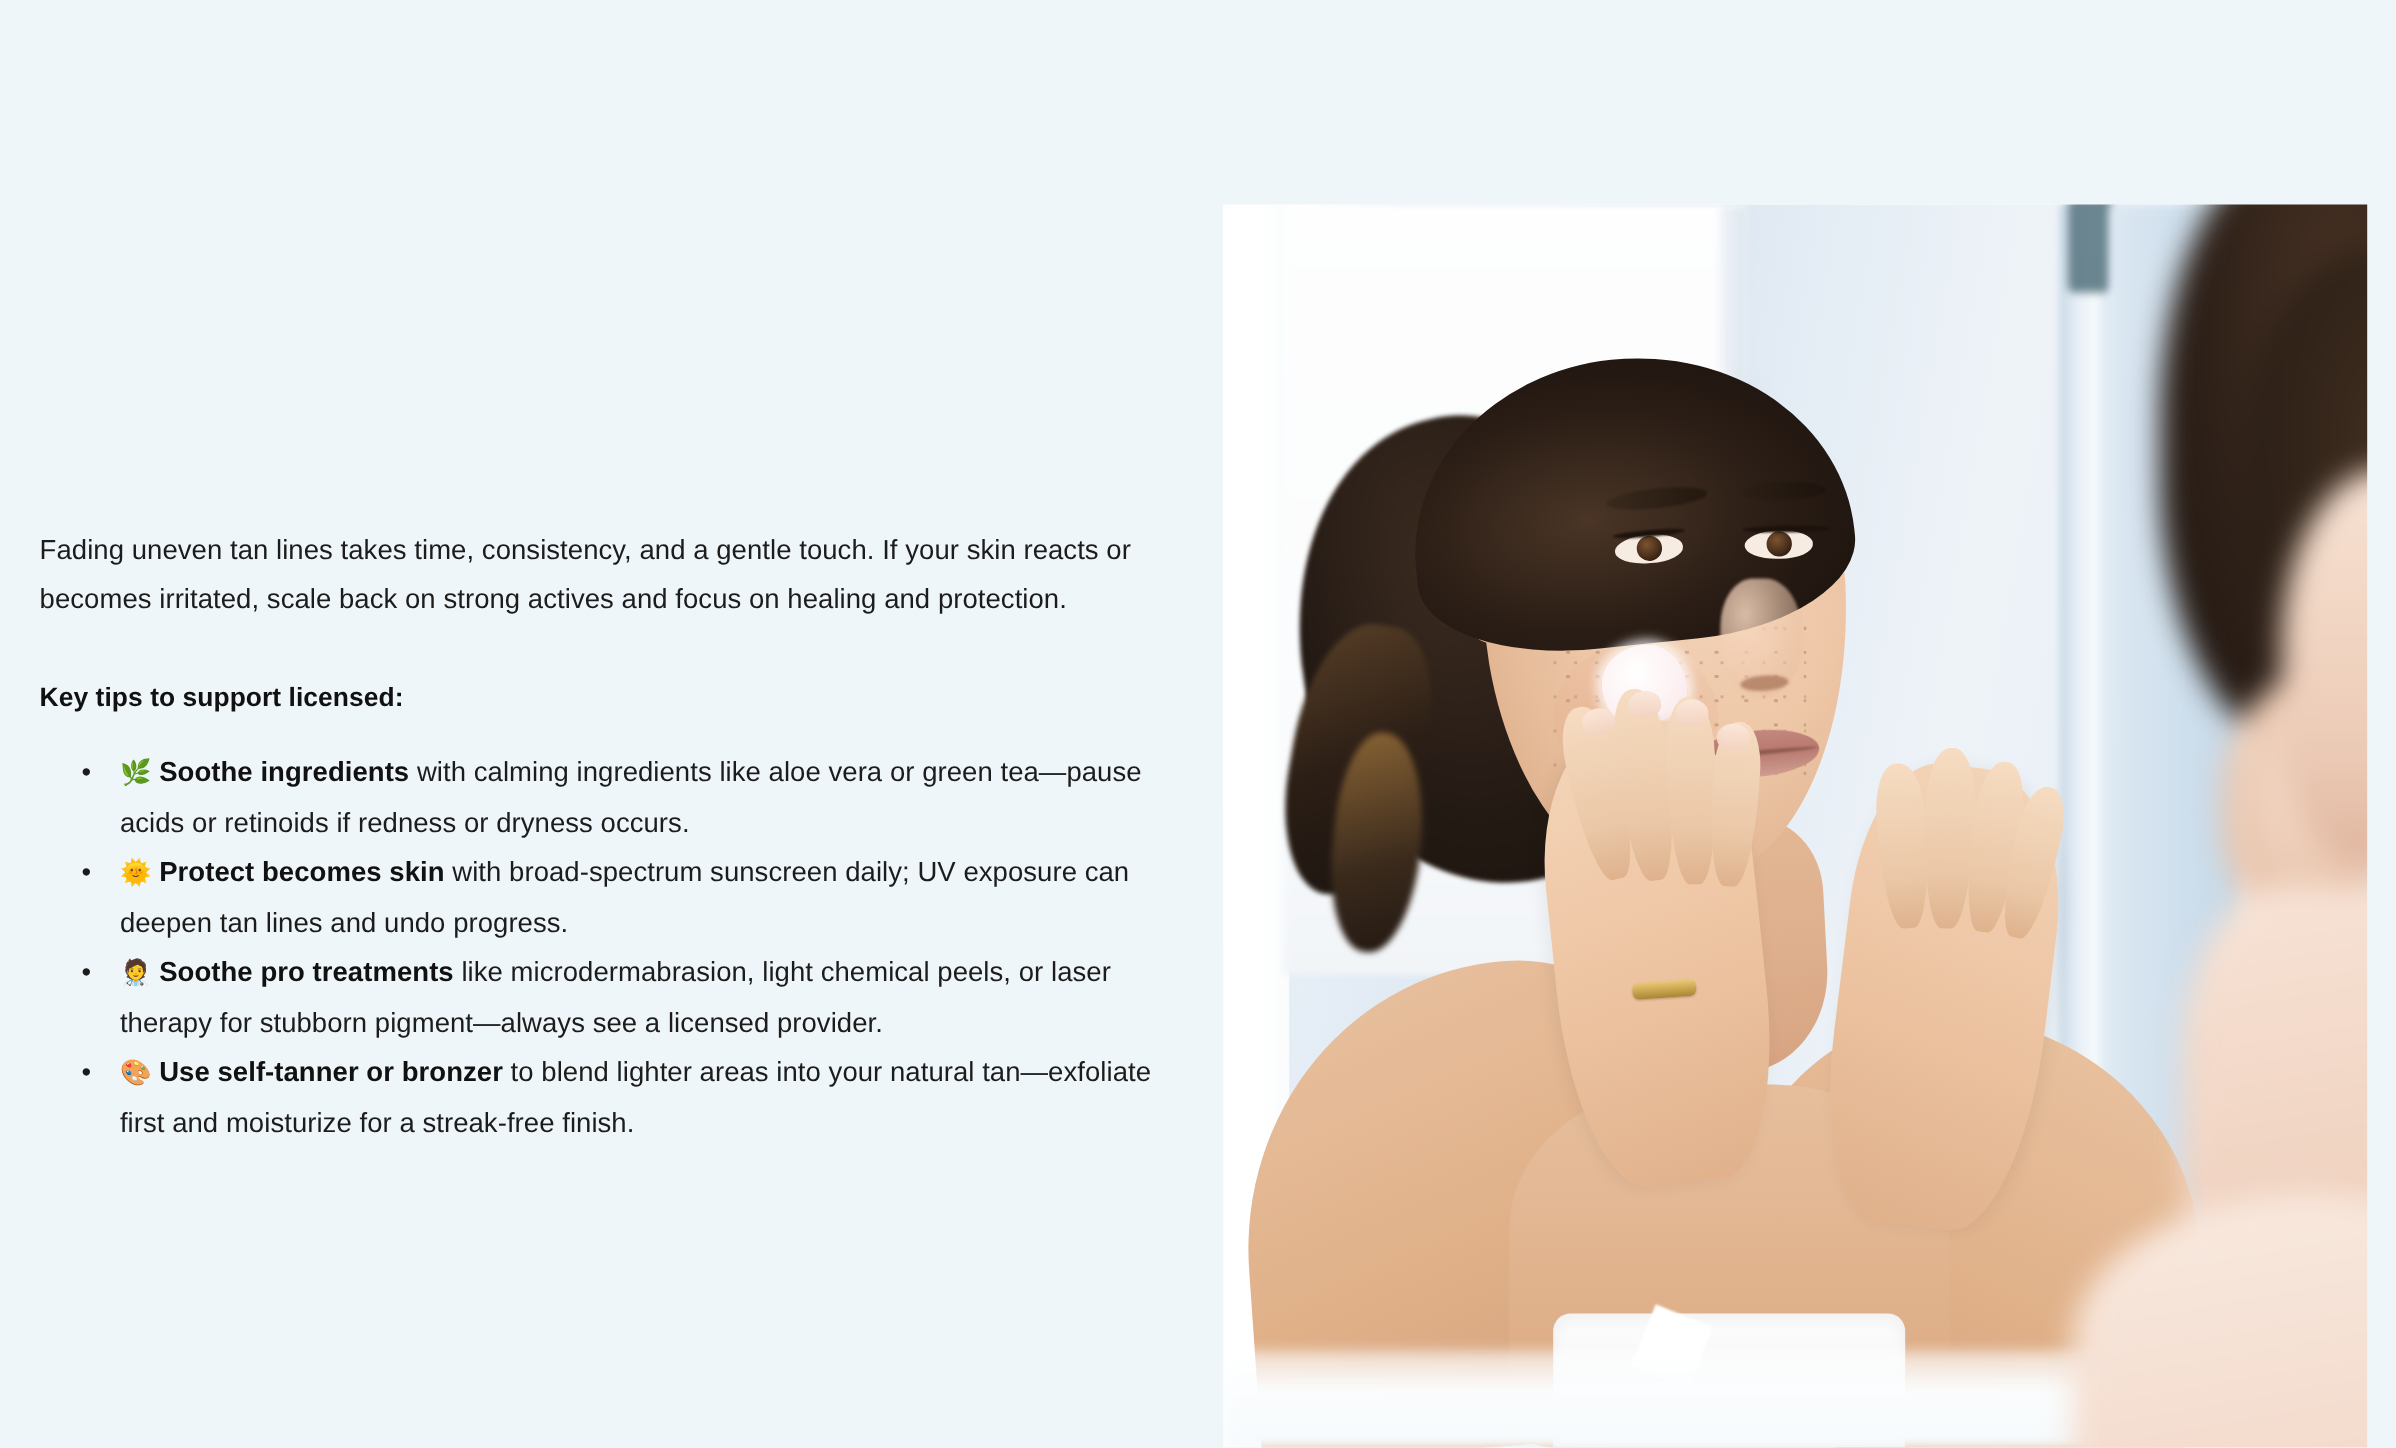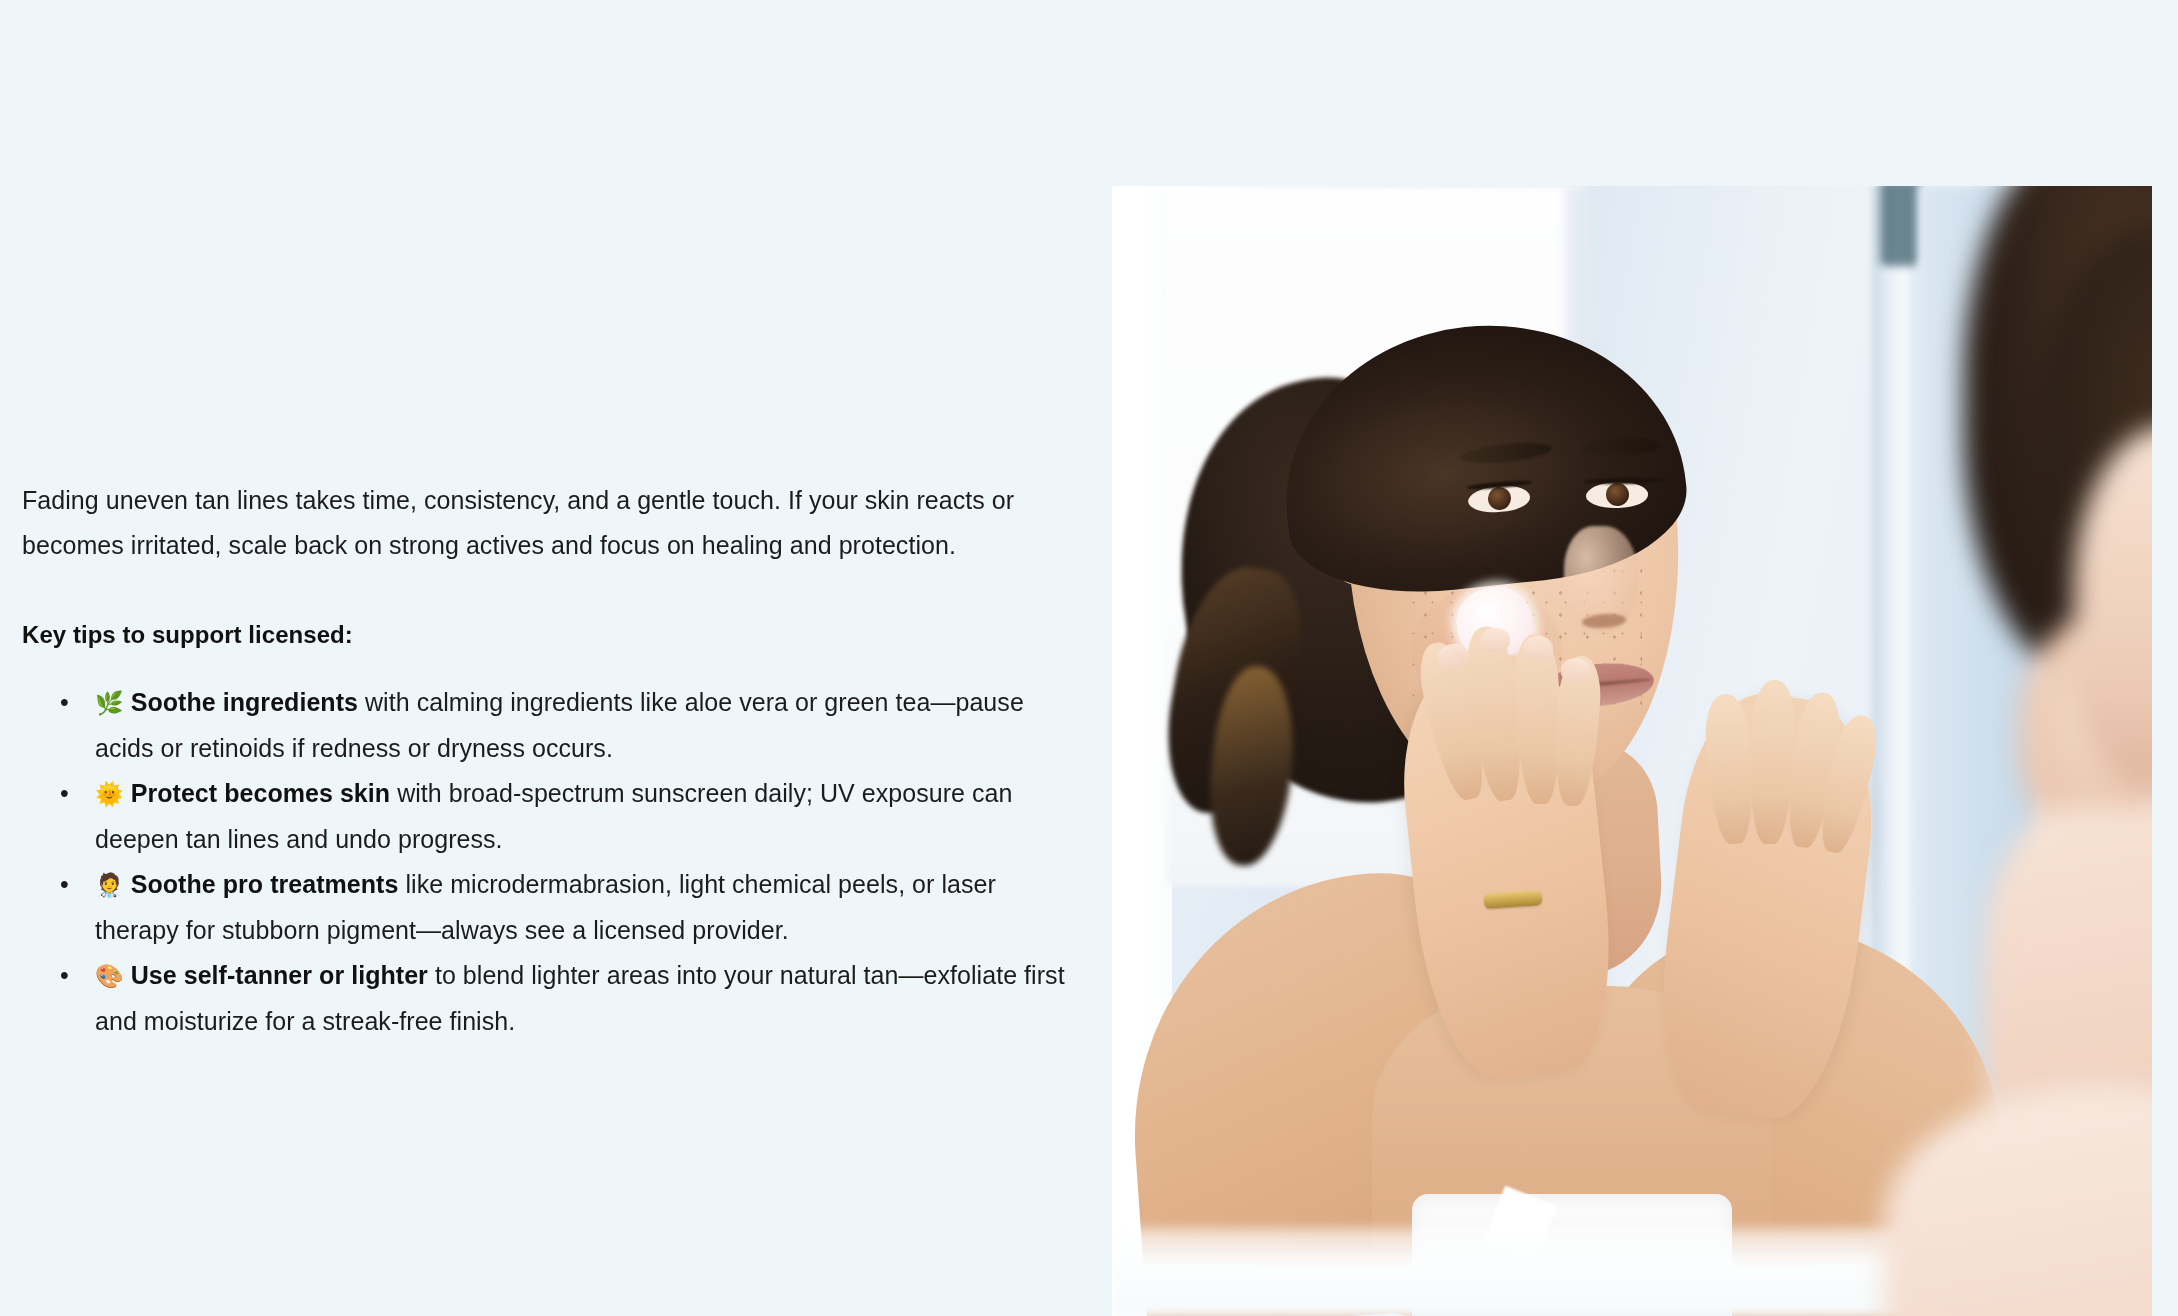--- a/index.html
+++ b/index.html
@@ -34,21 +34,21 @@
     font-size: 45px;
     line-height: 1.2;
     letter-spacing: -0.2px;
     color: #0d0d0d;
     white-space: nowrap;
   }
 
   
   .text-column {
     position: absolute;
-    left: 22px;
+    left: 36px;
     top: 478px;
     width: 1045px;
   }
 
   .intro-paragraph {
     margin: 0;
     font-size: 25px;
     line-height: 45px;
     color: #1c1c1c;
     letter-spacing: 0.05px;
@@ -629,21 +629,21 @@
 
       <li>
         <span class="li-bullet">•</span>
         <span class="emoji">🧑‍⚕️</span>
         <strong>Soothe pro treatments</strong><span> like microdermabrasion, light chemical peels, or laser therapy for stubborn pigment—always see a licensed provider.</span>
       </li>
 
       <li>
         <span class="li-bullet">•</span>
         <span class="emoji">🎨</span>
-        <strong>Use self-tanner or lighter</strong><span> to blend lighter areas into your natural tan—exfoliate first and moisturize for a streak-free finish.</span>
+        <strong>Use self-tanner or bronzer</strong><span> to blend lighter areas into your natural tan—exfoliate first and moisturize for a streak-free finish.</span>
       </li>
 
     </ul>
   </div>
 
   <div class="photo-frame" aria-label="Woman smiling in a bathroom mirror while applying white cream to her cheek with both hands">
 
     <div class="photo-scene">
       <div class="bg-door-left"></div>
       <div class="bg-cabinet"></div>

